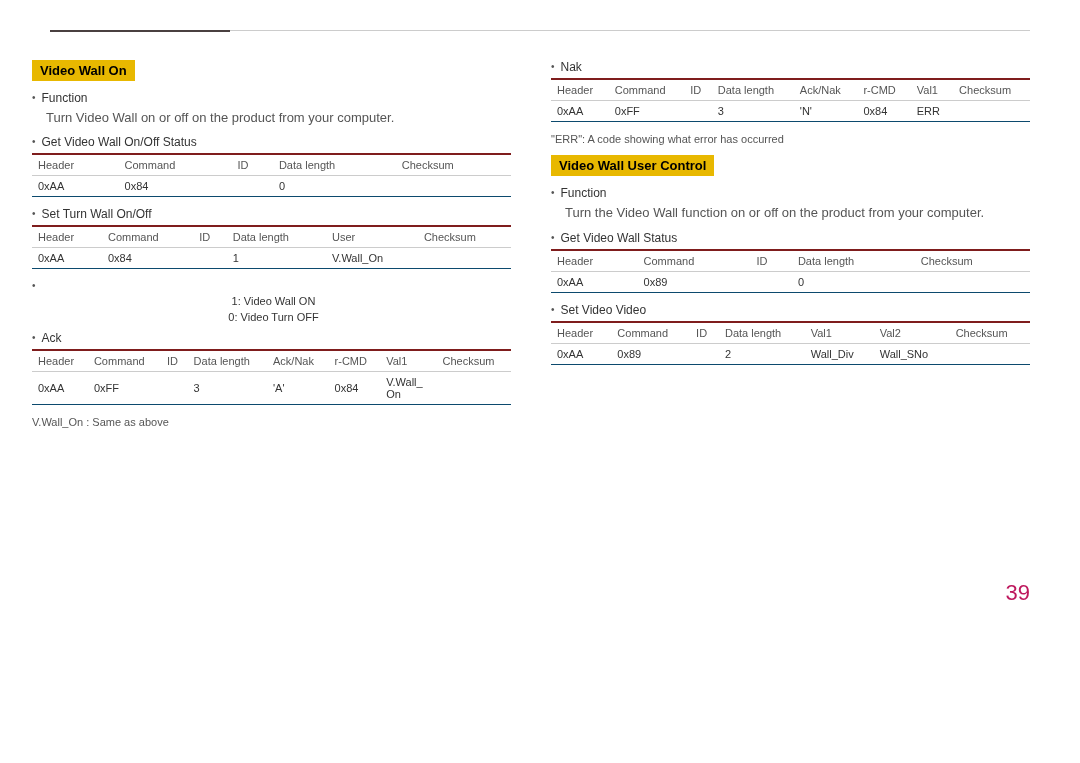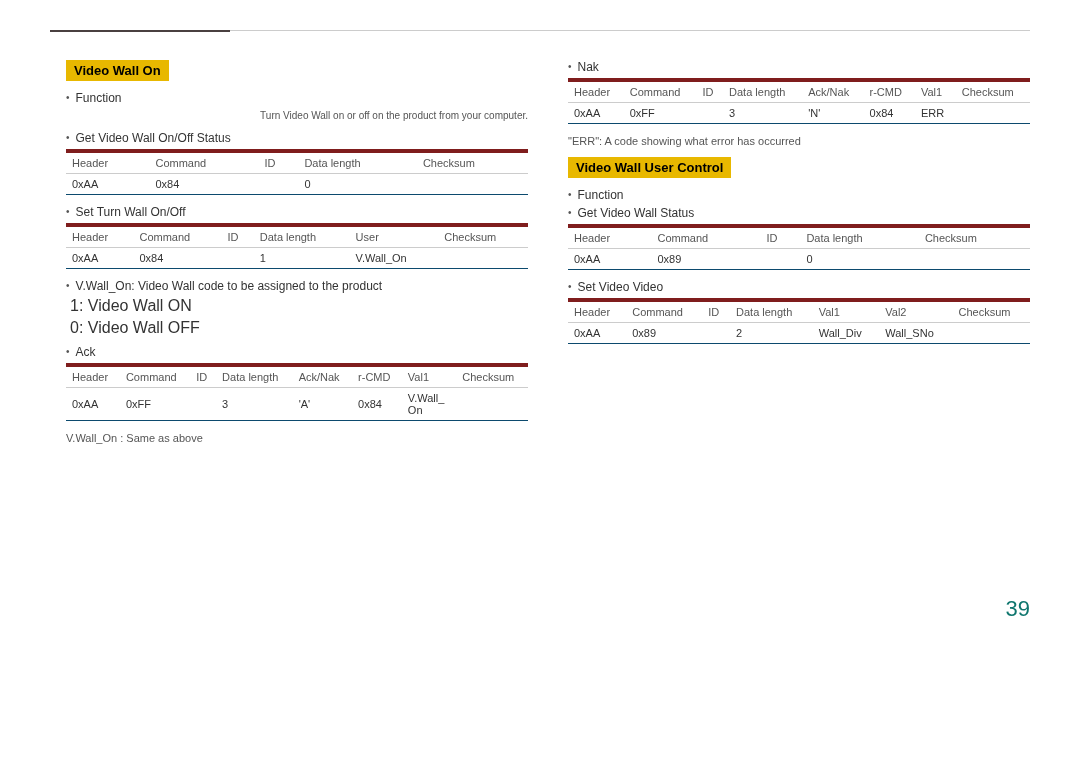--- a/index.html
+++ b/index.html
@@ -10,21 +10,21 @@
       color: #333;
       width: 1080px;
       height: 763px;
       overflow: hidden;
       position: relative;
     }
 
     .page-container {
       width: 1080px;
       height: 642px;
-      padding: 40px 50px 30px 66px;
+      padding: 40px 50px 30px 32px;
       position: relative;
     }
 
     
     .top-line {
       position: absolute;
       top: 30px;
       left: 50px;
       right: 50px;
       height: 1px;
@@ -70,37 +70,36 @@
       font-size: 12px;
     }
     .bullet-dot {
       margin-right: 6px;
       font-size: 10px;
       margin-top: 1px;
       color: #555;
     }
 
     .sub-text {
-      font-size: 10px;
+      font-size: 13px;
       color: #555;
       margin-left: 14px;
       margin-bottom: 8px;
       line-height: 1.4;
-      text-align: right;
     }
 
     .data-table {
       width: 100%;
       border-collapse: collapse;
       margin-bottom: 10px;
       font-size: 11px;
     }
 
     .data-table thead tr {
-      border-top: 4px solid #7f1d1d;
+      border-top: 2px solid #7f1d1d;
       border-bottom: 1px solid #ccc;
     }
 
     .data-table th {
       text-align: left;
       padding: 4px 6px;
       font-weight: normal;
       color: #555;
       background: #fff;
     }
@@ -116,32 +115,33 @@
     }
 
     .note-text {
       font-size: 11px;
       color: #555;
       margin-bottom: 8px;
       line-height: 1.4;
     }
 
     .indent-text {
-      font-size: 16px;
+      font-size: 11px;
       color: #333;
       margin-bottom: 4px;
       margin-left: 4px;
+      text-align: center;
     }
 
     .page-number {
       position: absolute;
-      bottom: 20px;
+      bottom: 36px;
       right: 50px;
       font-size: 22px;
-      color: #0f766e;
+      color: #be185d;
       font-weight: normal;
     }
   </style>
 </head>
 <body>
 
 <div class="page-container">
   <div class="top-line"></div>
   <div class="top-line-accent"></div>
 
@@ -205,24 +205,23 @@
             <td></td>
             <td>1</td>
             <td>V.Wall_On</td>
             <td></td>
           </tr>
         </tbody>
       </table>
 
       <div class="bullet-item">
         <span class="bullet-dot">•</span>
-        <span>V.Wall_On: Video Wall code to be assigned to the product</span>
       </div>
       <div class="indent-text">1: Video Wall ON</div>
-      <div class="indent-text">0: Video Wall OFF</div>
+      <div class="indent-text">0: Video Turn OFF</div>
 
       <div style="margin-top:8px;" class="bullet-item">
         <span class="bullet-dot">•</span>
         <span>Ack</span>
       </div>
 
       <table class="data-table">
         <thead>
           <tr>
             <th>Header</th>
@@ -289,20 +288,21 @@
       <div class="note-text">"ERR": A code showing what error has occurred</div>
 
       <div style="margin-top: 8px;">
         <div class="section-title">Video Wall User Control</div>
       </div>
 
       <div class="bullet-item">
         <span class="bullet-dot">•</span>
         <span>Function</span>
       </div>
+      <div class="sub-text">Turn the Video Wall function on or off on the product from your computer.</div>
 
       <div class="bullet-item">
         <span class="bullet-dot">•</span>
         <span>Get Video Wall Status</span>
       </div>
 
       <table class="data-table">
         <thead>
           <tr>
             <th>Header</th>

